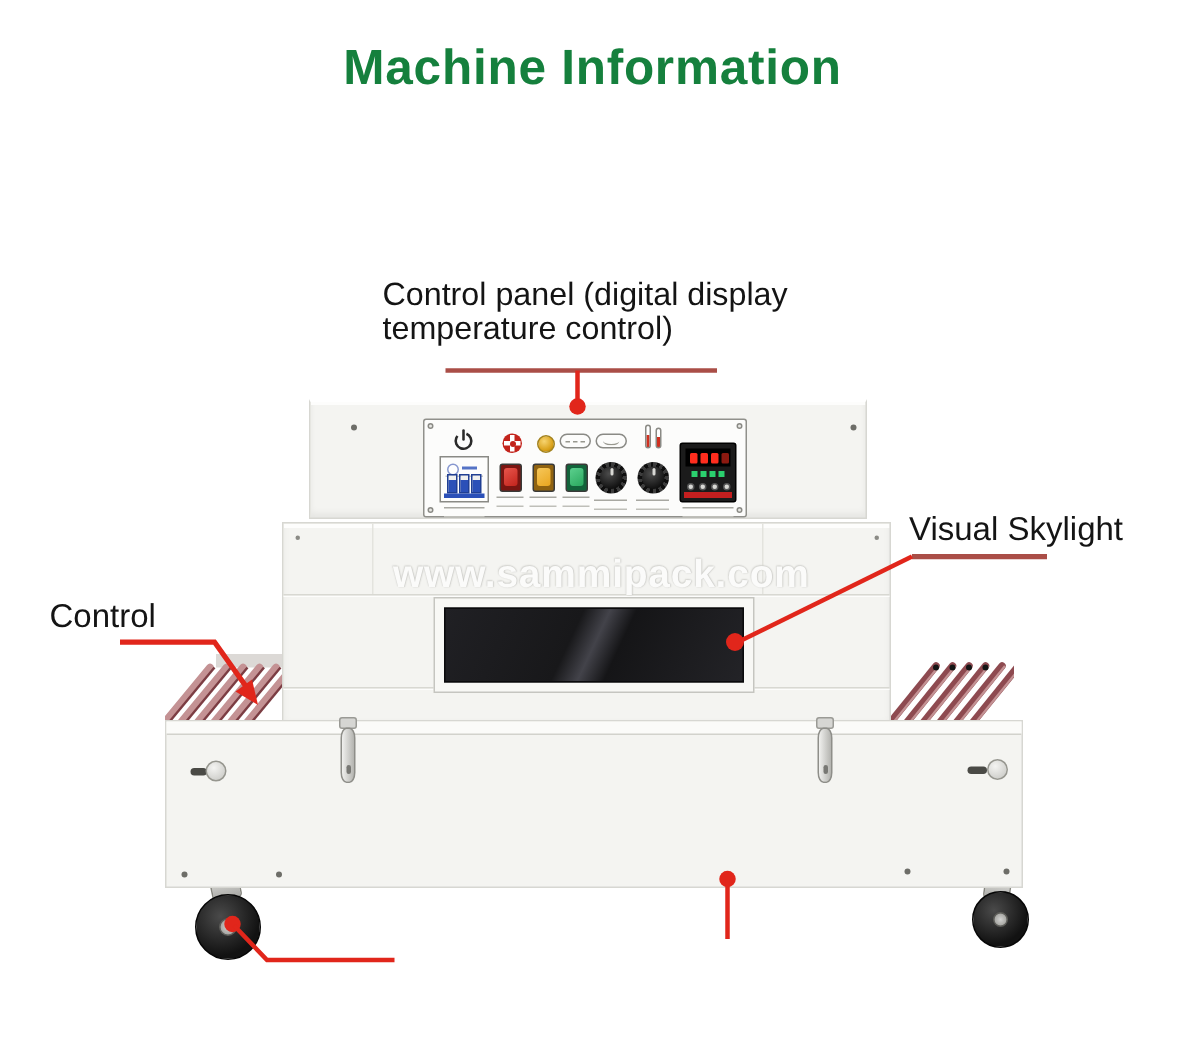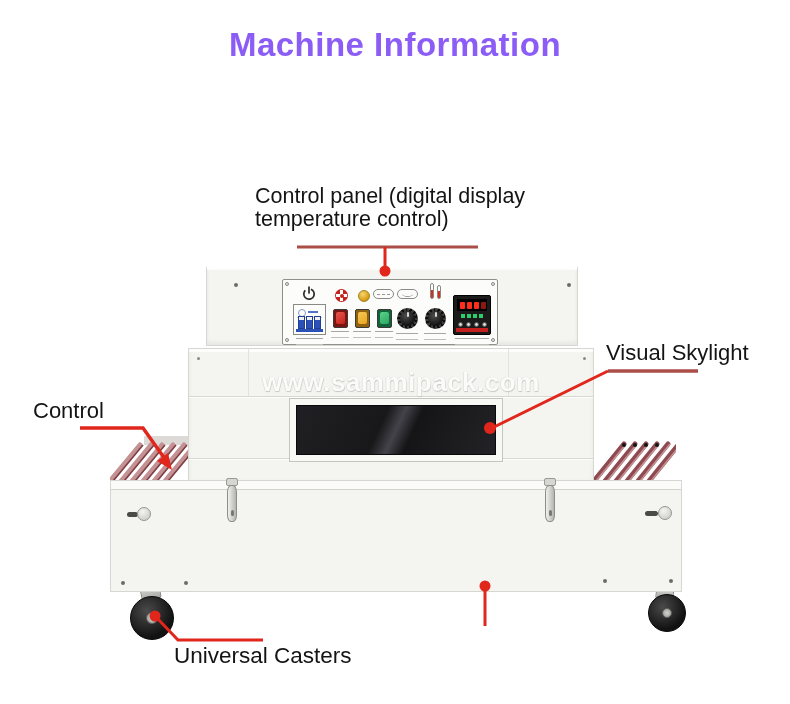--- a/index.html
+++ b/index.html
@@ -1,21 +1,21 @@
 <!DOCTYPE html>
 <html style="--page-bg: #ffffff; --annotation-red: #e1261b; --underline-red: #aa4e47; --label-text: #141414; --machine-face: #f4f4f1; --machine-edge: #d7d7d2; --glass-dark: #19191b; --button-red: #c3241c; --button-yellow: #e9a61f; --button-green: #2aa85e; --breaker-blue: #2b50b8; --amber-light: #d9a018; --roller-pink: #c49294; --roller-dark: #7c3d43; --display-red: #ff2d1e; --display-green: #2bd06e; --watermark-white: #fbfbfa;"><head>
 <meta charset="utf-8">
 <style>
   html,body{margin:0;padding:0;background:#fff;}
   #canvas{position:relative;width:790px;height:704px;background:var(--page-bg,#fff);
           font-family:"Liberation Sans",sans-serif;overflow:hidden;}
 
   
   .page-title{position:absolute;left:0;right:0;top:26px;text-align:center;
-              font-size:33px;font-weight:bold;color:#8b5cf6;letter-spacing:.5px;}
+              font-size:33px;font-weight:bold;color:#15803d;letter-spacing:.5px;}
 
   
   .face{position:absolute;background:linear-gradient(180deg,#fbfbf9 0%,var(--machine-face,#f4f4f1) 55%,#ececе8 100%);
         background-color:var(--machine-face,#f4f4f1);
         border:1px solid var(--machine-edge,#d7d7d2);box-sizing:border-box;}
   .screw{position:absolute;width:4px;height:4px;border-radius:50%;background:#6d6d68;}
   .screw.sm{width:3px;height:3px;background:#8a8a85;}
 
   
   .control-box{left:206px;top:266px;width:372px;height:80px;z-index:3;
@@ -352,15 +352,14 @@
     <circle cx="155" cy="616" r="5.5" style="fill:var(--annotation-red)"></circle>
     <polyline points="156,617 178,640 263,640" fill="none" style="stroke:var(--annotation-red)" stroke-width="3"></polyline>
 
     <circle cx="485" cy="586" r="5.5" style="fill:var(--annotation-red)"></circle>
     <line x1="485" y1="586" x2="485" y2="626" style="stroke:var(--annotation-red)" stroke-width="3"></line>
   </svg>
 
   <div class="anno vs">Visual Skylight</div>
   <div class="anno cp">Control panel (digital display temperature control)</div>
   <div class="anno sp">Control</div>
-  <div class="anno uc">Universal Casters</div>
 
 </div>
 
 </body></html>

